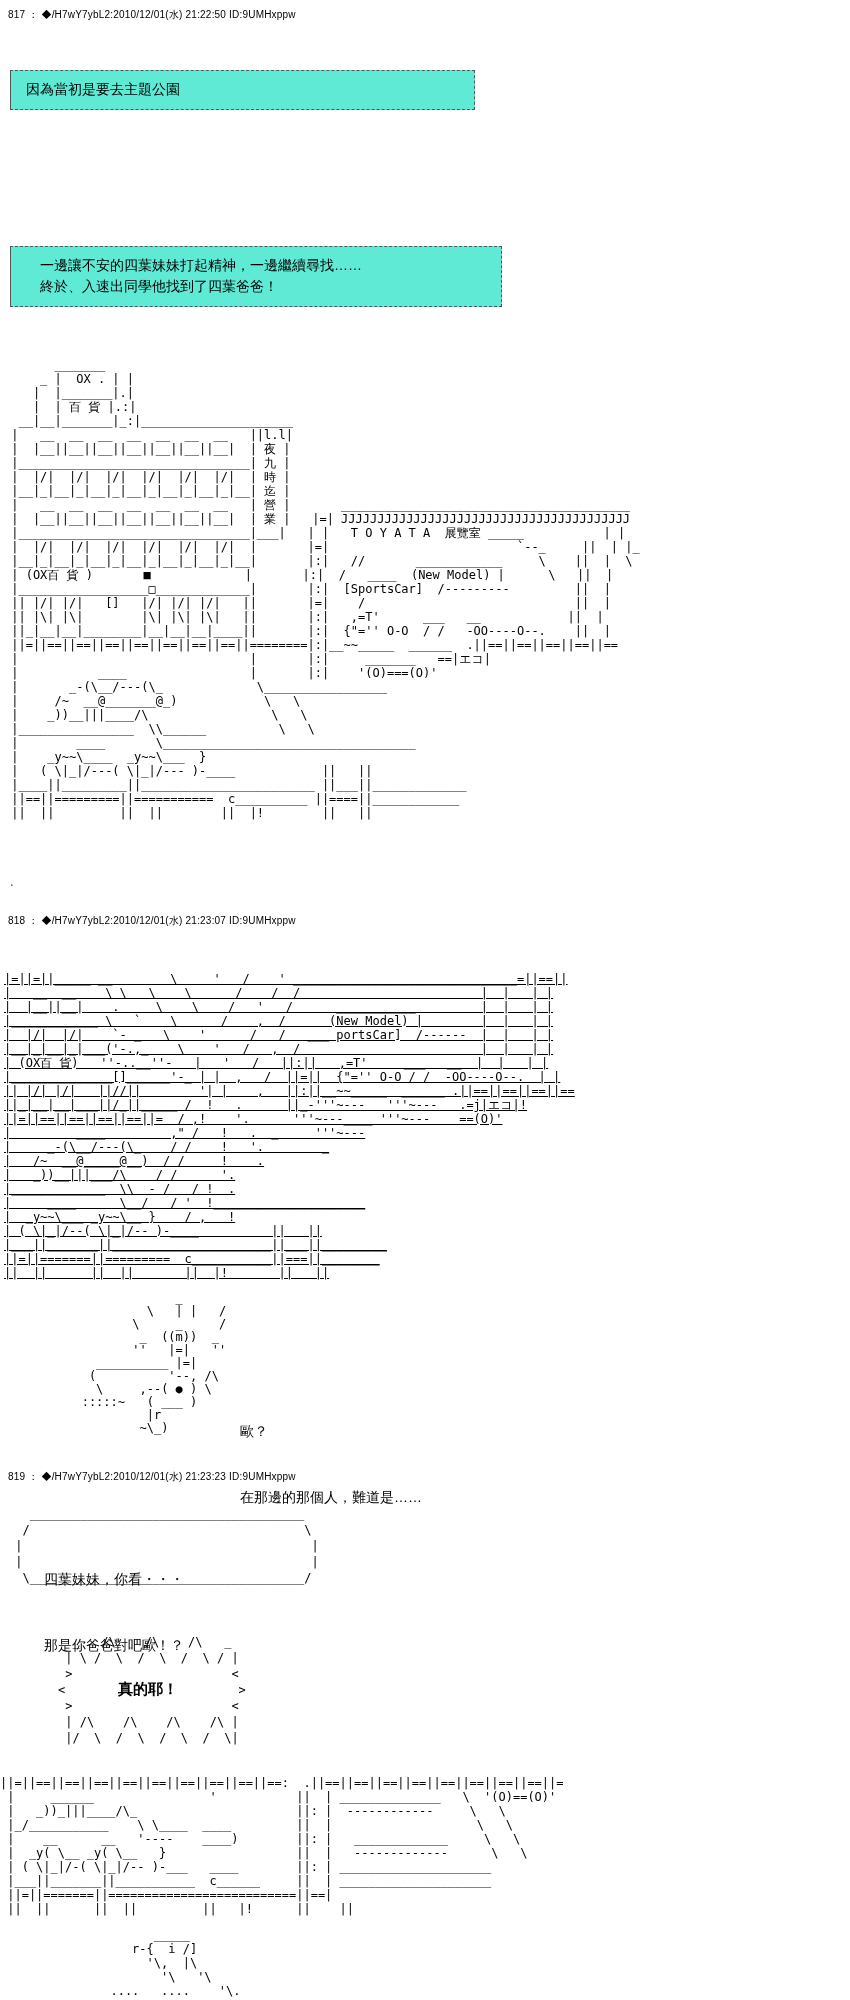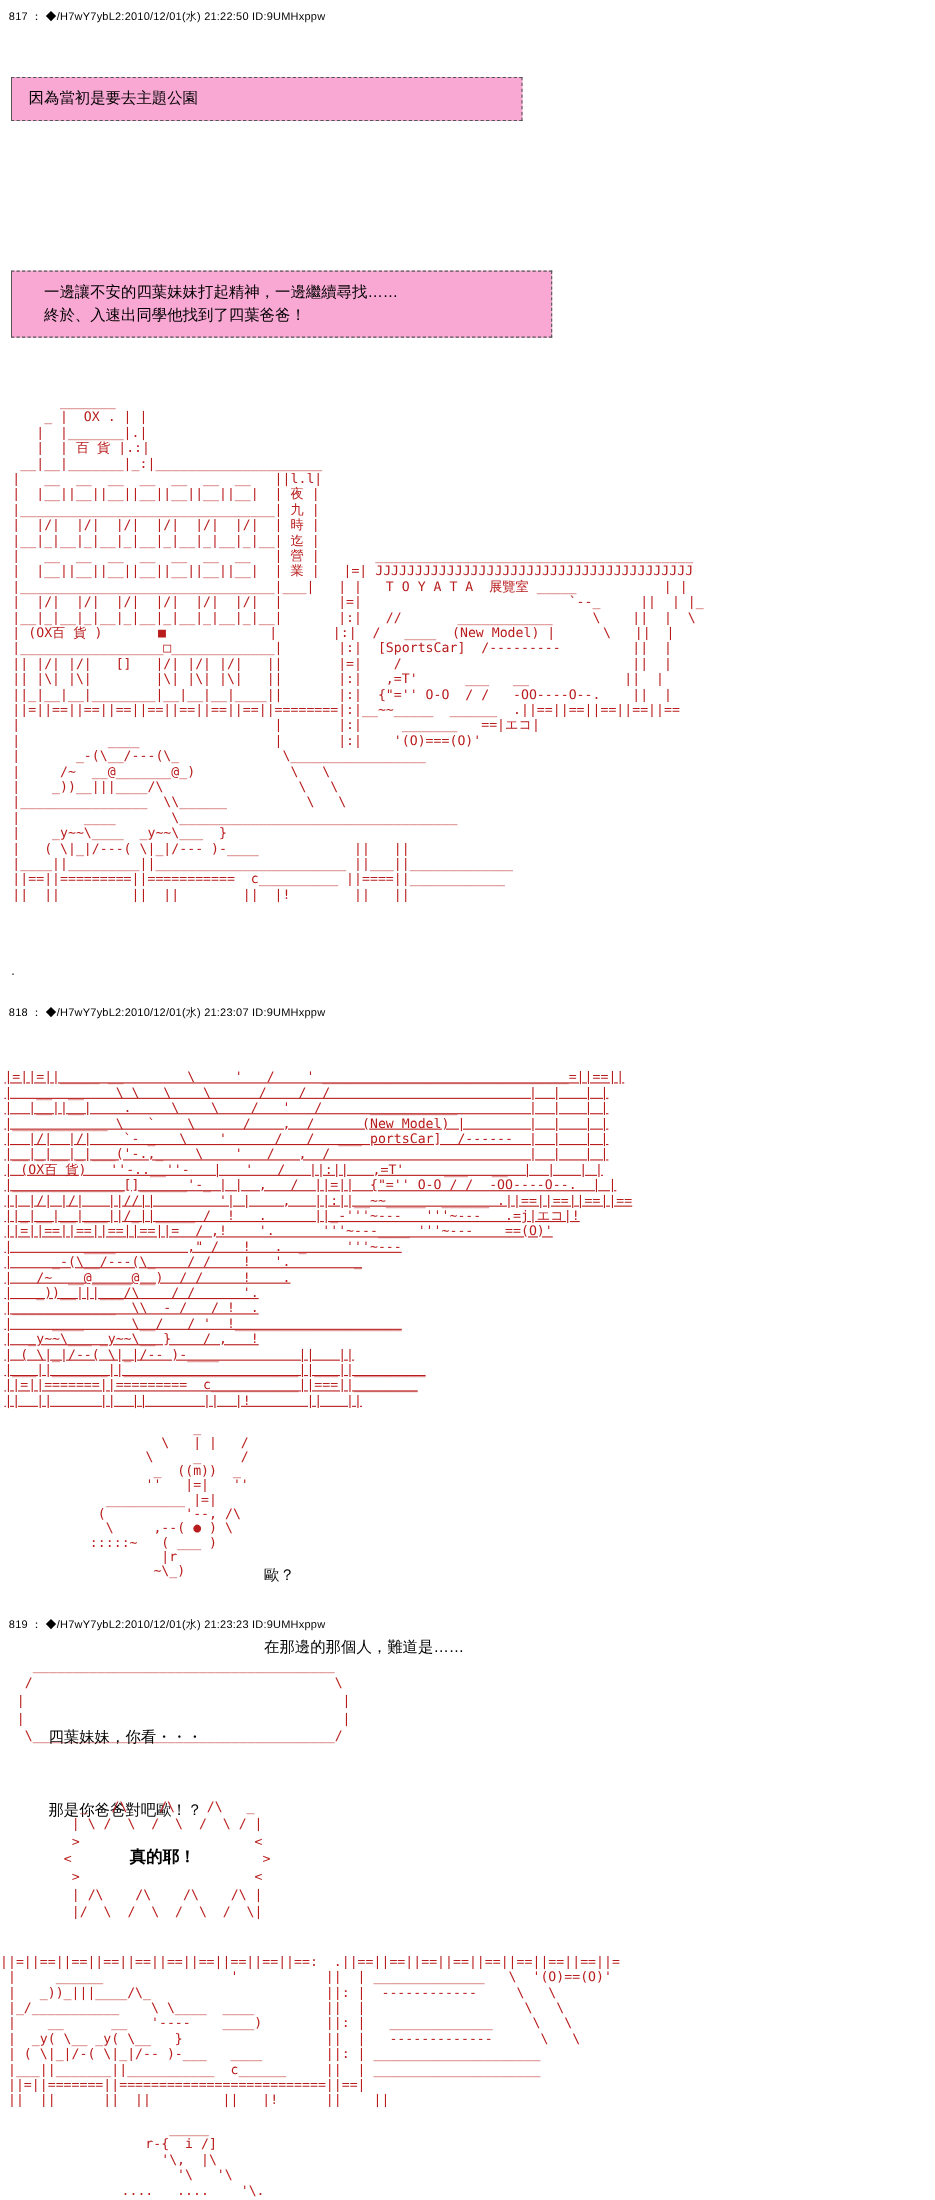--- a/index.html
+++ b/index.html
@@ -6,28 +6,28 @@
   body{
     width:850px;height:2000px;position:relative;overflow:hidden;
     background:#ffffff;color:#000000;
     font-family:"Liberation Sans",sans-serif;
   }
   .post-header{
     position:absolute;font-size:10px;color:#000;white-space:pre;letter-spacing:.2px;
   }
   .aa{
     font-family:"DejaVu Sans Mono",monospace;
-    font-size:12px;line-height:14px;color:#b91c1c;
+    font-size:12px;line-height:14px;color:#000000;
     margin:0;white-space:pre;
   }
   .aa.tight{line-height:13px;}
   .narr-box{
     position:absolute;border:1px dashed #555;border-left:1px solid #555;
     padding:8px 16px 9px 15px;font-size:14px;line-height:21px;color:#000;
-    background:#f9a8d4;
+    background:#5eead4;
   }
   .bubble-wrap,.burst-wrap,.char-wrap{position:absolute;}
   .overlay-text{
     position:absolute;font-size:14px;line-height:22px;color:#000;
     font-family:"Liberation Sans",sans-serif;white-space:pre;
   }
   .dot-sep{position:absolute;font-size:13px;color:#333;}
 </style>
 </head>
 <body>

